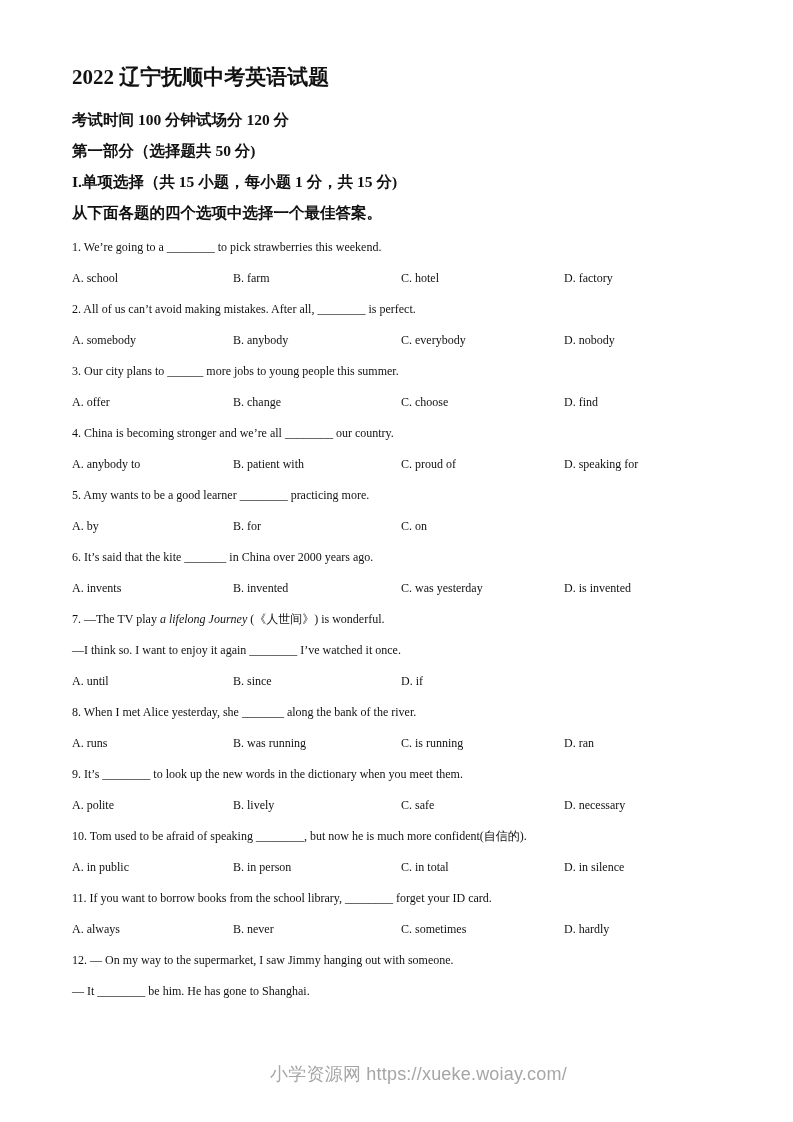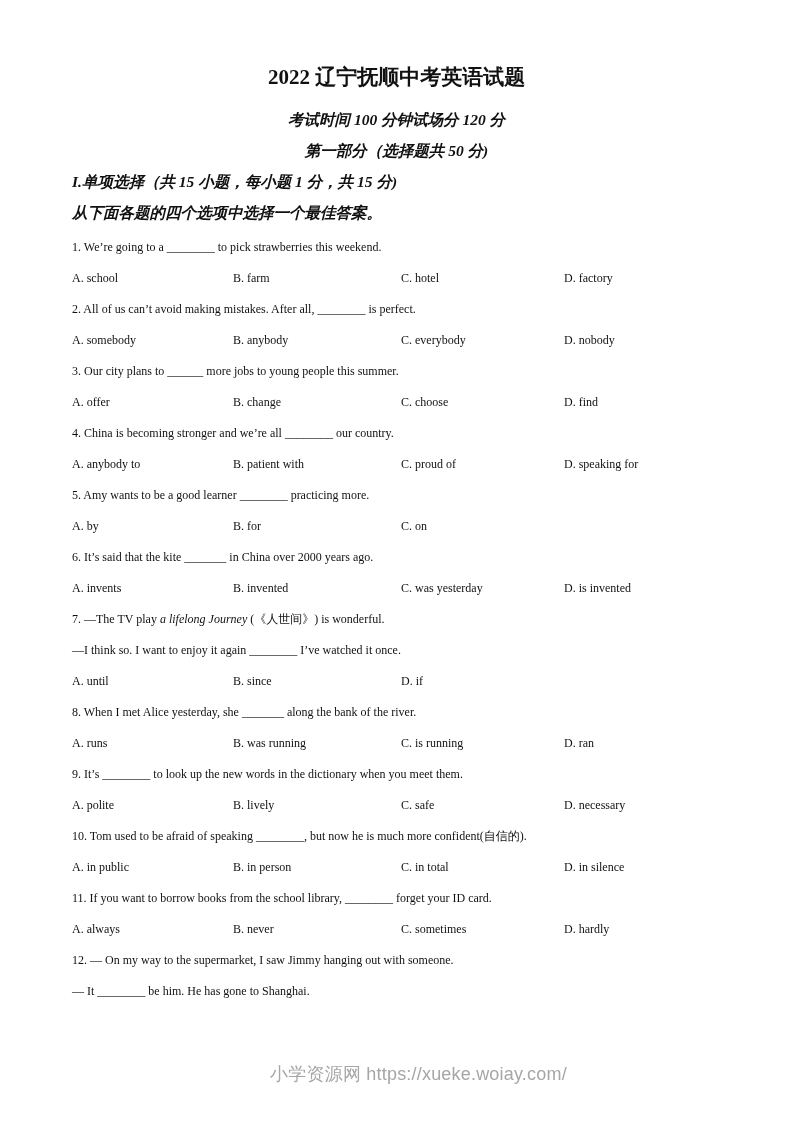--- a/index.html
+++ b/index.html
@@ -2,23 +2,23 @@
 <html><head>
 <meta charset="utf-8">
 <style>
   html,body{margin:0;padding:0;}
   body{
     width:793px;height:1122px;background:#ffffff;position:relative;
     font-family:"Liberation Serif","DejaVu Serif",serif;color:#111;
     overflow:hidden;
   }
   .page{padding:62px 72px 0 72px;}
-  .c{text-align:center;}
+  .c{text-align:left;}
   .title{font-size:21px;line-height:31px;font-weight:700;}
-  .hline{font-size:15.5px;line-height:31px;font-weight:700;font-style:italic;}
+  .hline{font-size:15.5px;line-height:31px;font-weight:700;}
   .sub{margin-top:11px;}
   .lines{margin-top:4px;}
   .line{font-size:12px;line-height:31px;white-space:nowrap;}
   .options{display:grid;grid-template-columns:161px 168px 163px auto;}
   .opt{display:block;}
   .it{font-style:italic;}
   .footer{
     position:absolute;left:0;right:0;top:1062px;text-align:center;
     font-family:"Liberation Sans","DejaVu Sans",sans-serif;
     font-size:18px;color:#a6a6a6;letter-spacing:0.2px;padding-left:44px;

